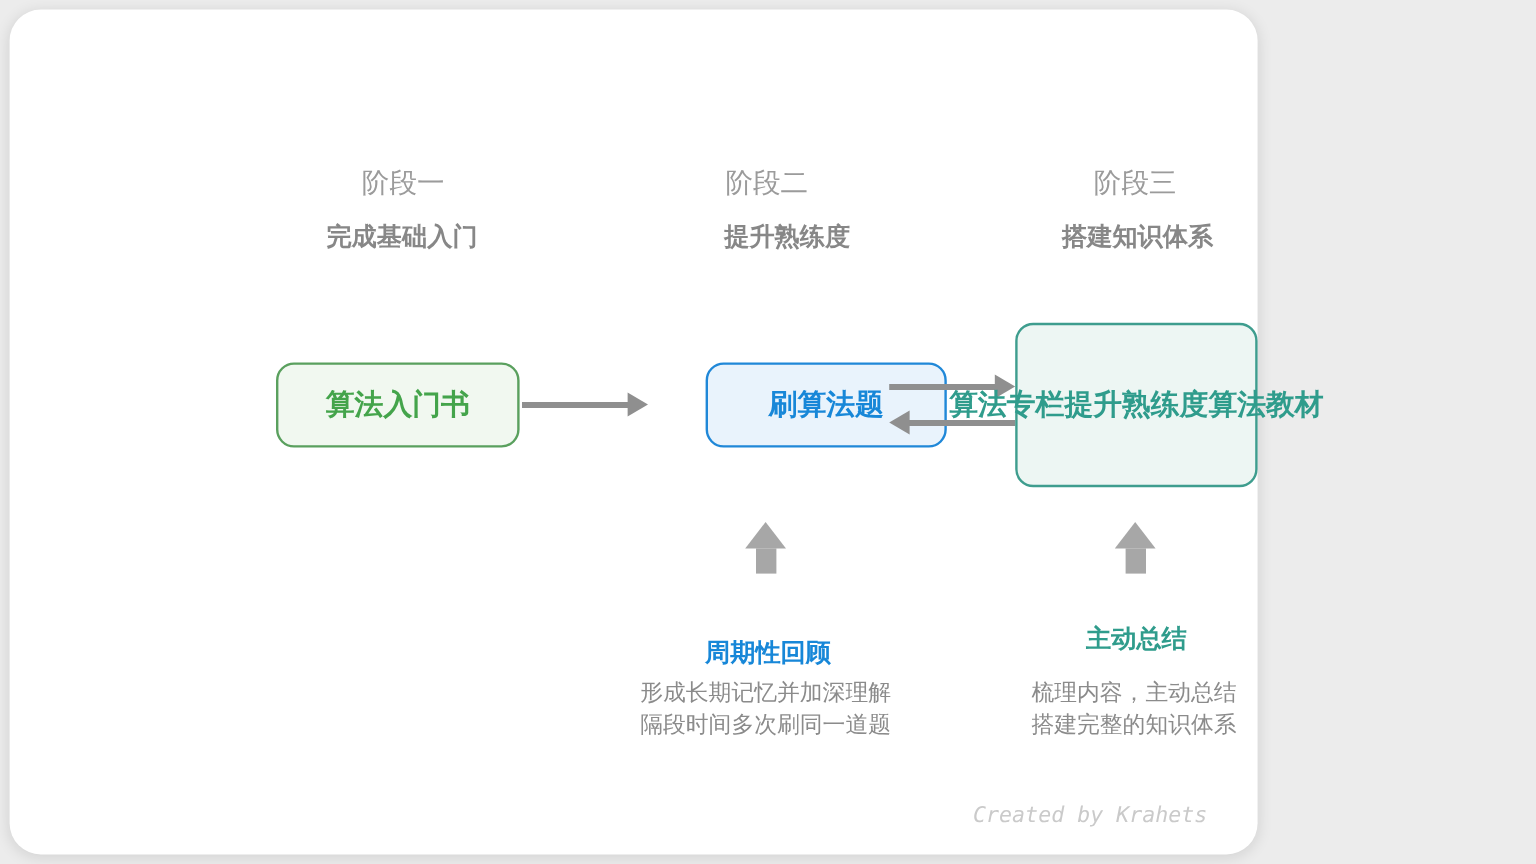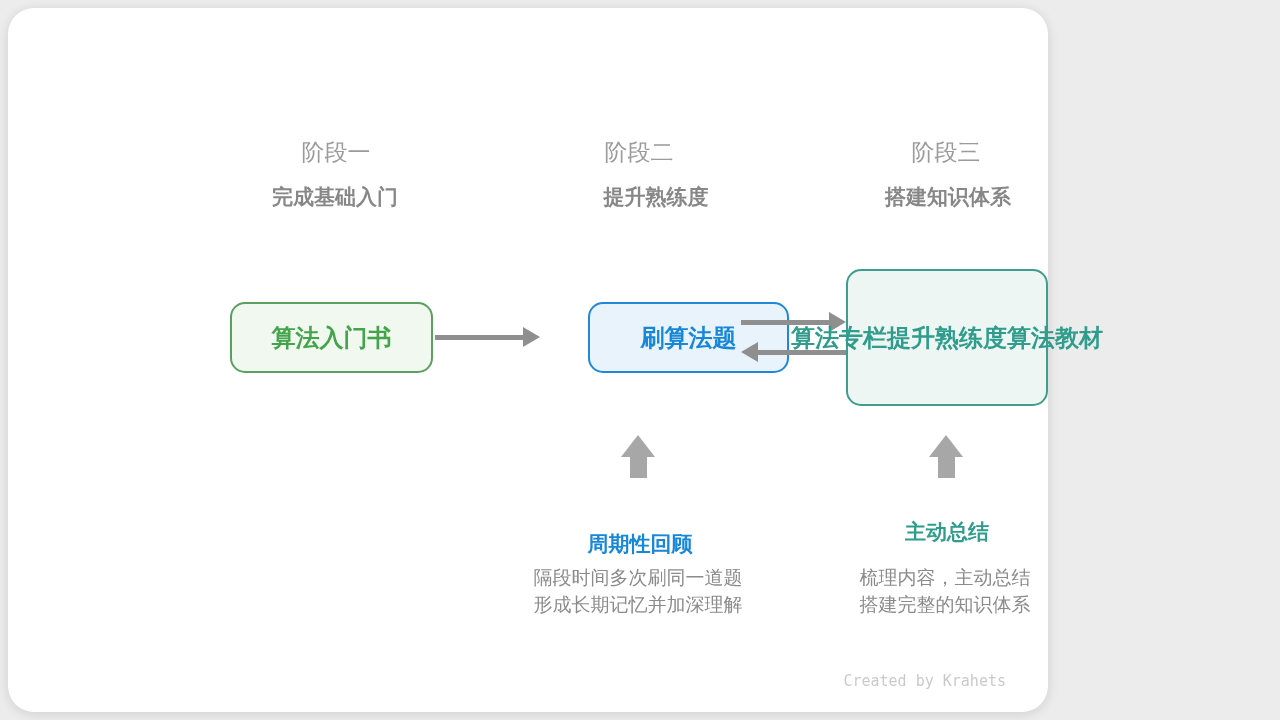--- a/index.html
+++ b/index.html
@@ -92,23 +92,24 @@
     line-height: 27px;
     color: #8b8b8b;
     text-align: center;
     white-space: nowrap;
   }
   
   .footer-credit {
     position: absolute;
     right: 42px; bottom: 22px;
     font-family: "DejaVu Sans Mono", monospace;
-    font-size: 15px;
+    font-size: 18px;
     color: #cacaca;
     white-space: nowrap;
+    font-style: italic;
   }
 </style>
 </head>
 <body>
 
 <div class="card">
 
   <div class="stage-label" style="left:328px; top:129px;">阶段一</div>
   <div class="stage-subtitle" style="left:327px; top:175px;">完成基础入门</div>
 
@@ -152,22 +153,22 @@
     <div class="stem"></div>
   </div>
 
   <div class="up-arrow" style="left:921px; top:427px;">
     <div class="tri"></div>
     <div class="stem"></div>
   </div>
 
   <div class="ann-title blue" style="left:632px; top:522px;">周期性回顾</div>
   <div class="ann-desc" style="left:630px; top:556px;">
+    <div>形成长期记忆并加深理解</div>
     <div>隔段时间多次刷同一道题</div>
-    <div>形成长期记忆并加深理解</div>
   </div>
 
   <div class="ann-title teal" style="left:939px; top:510px;">主动总结</div>
   <div class="ann-desc" style="left:937px; top:556px;">
     <div>梳理内容，主动总结</div>
     <div>搭建完整的知识体系</div>
   </div>
 
   <div class="footer-credit">Created by Krahets</div>
 

